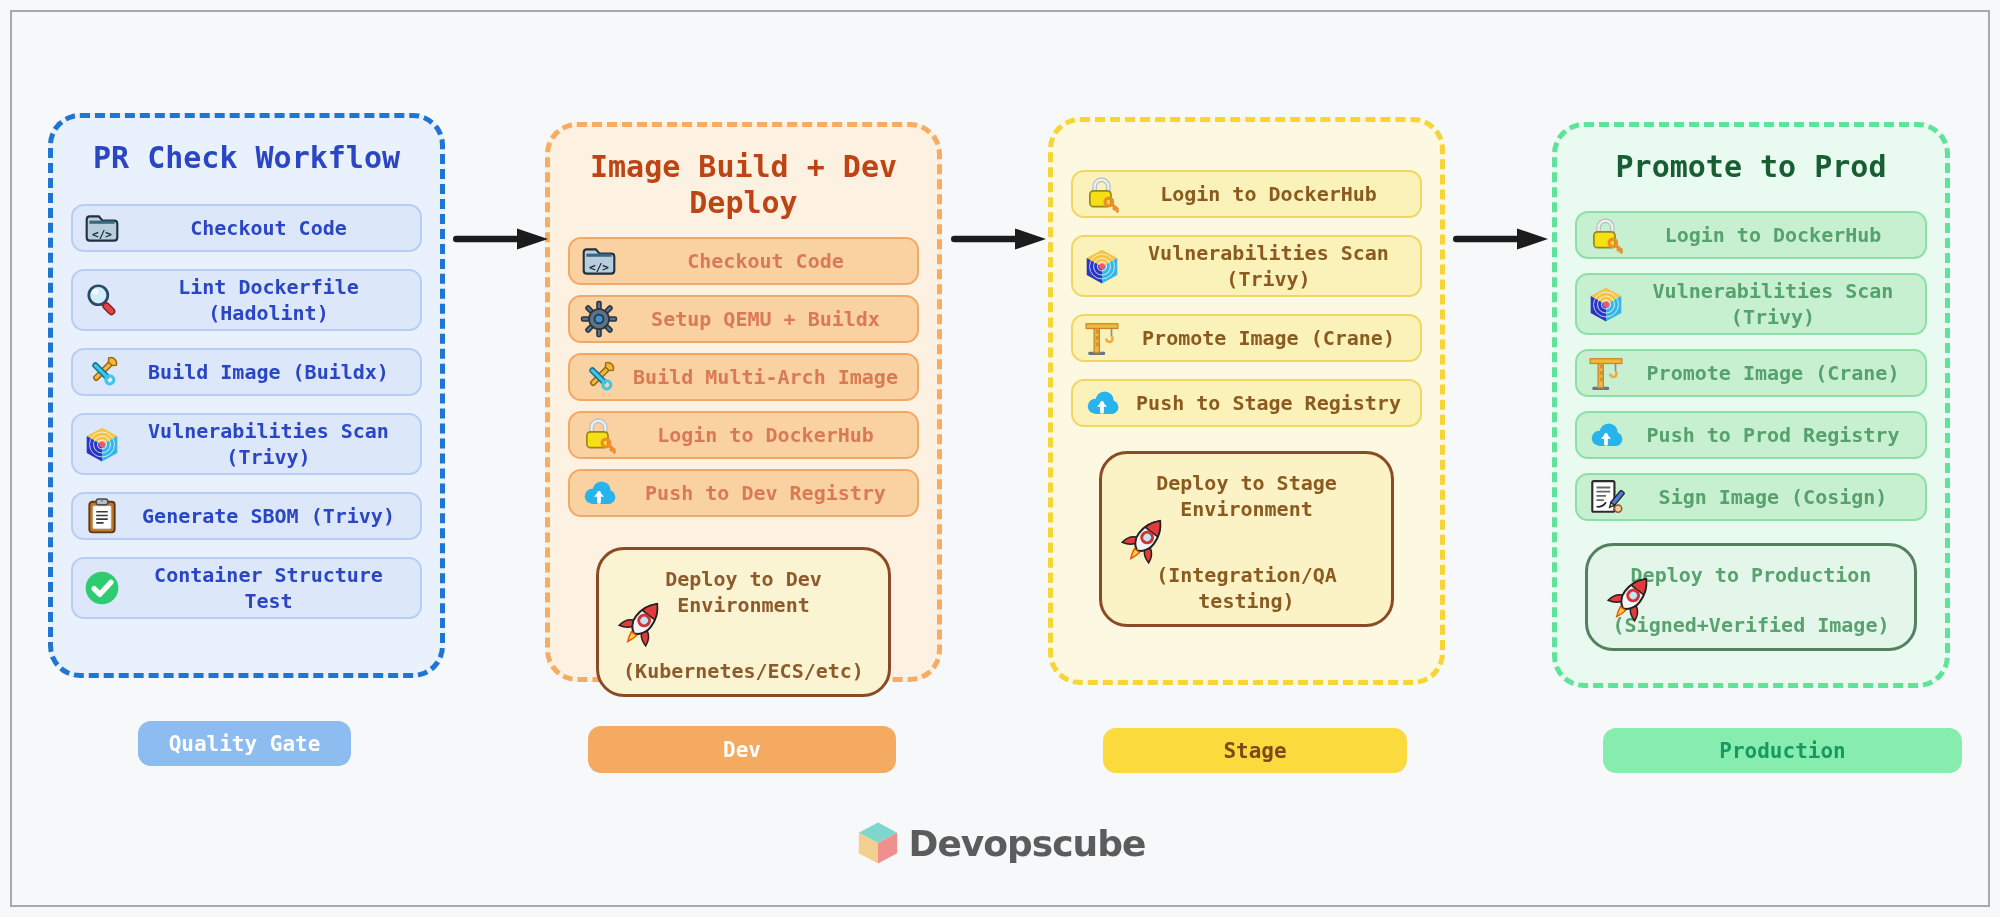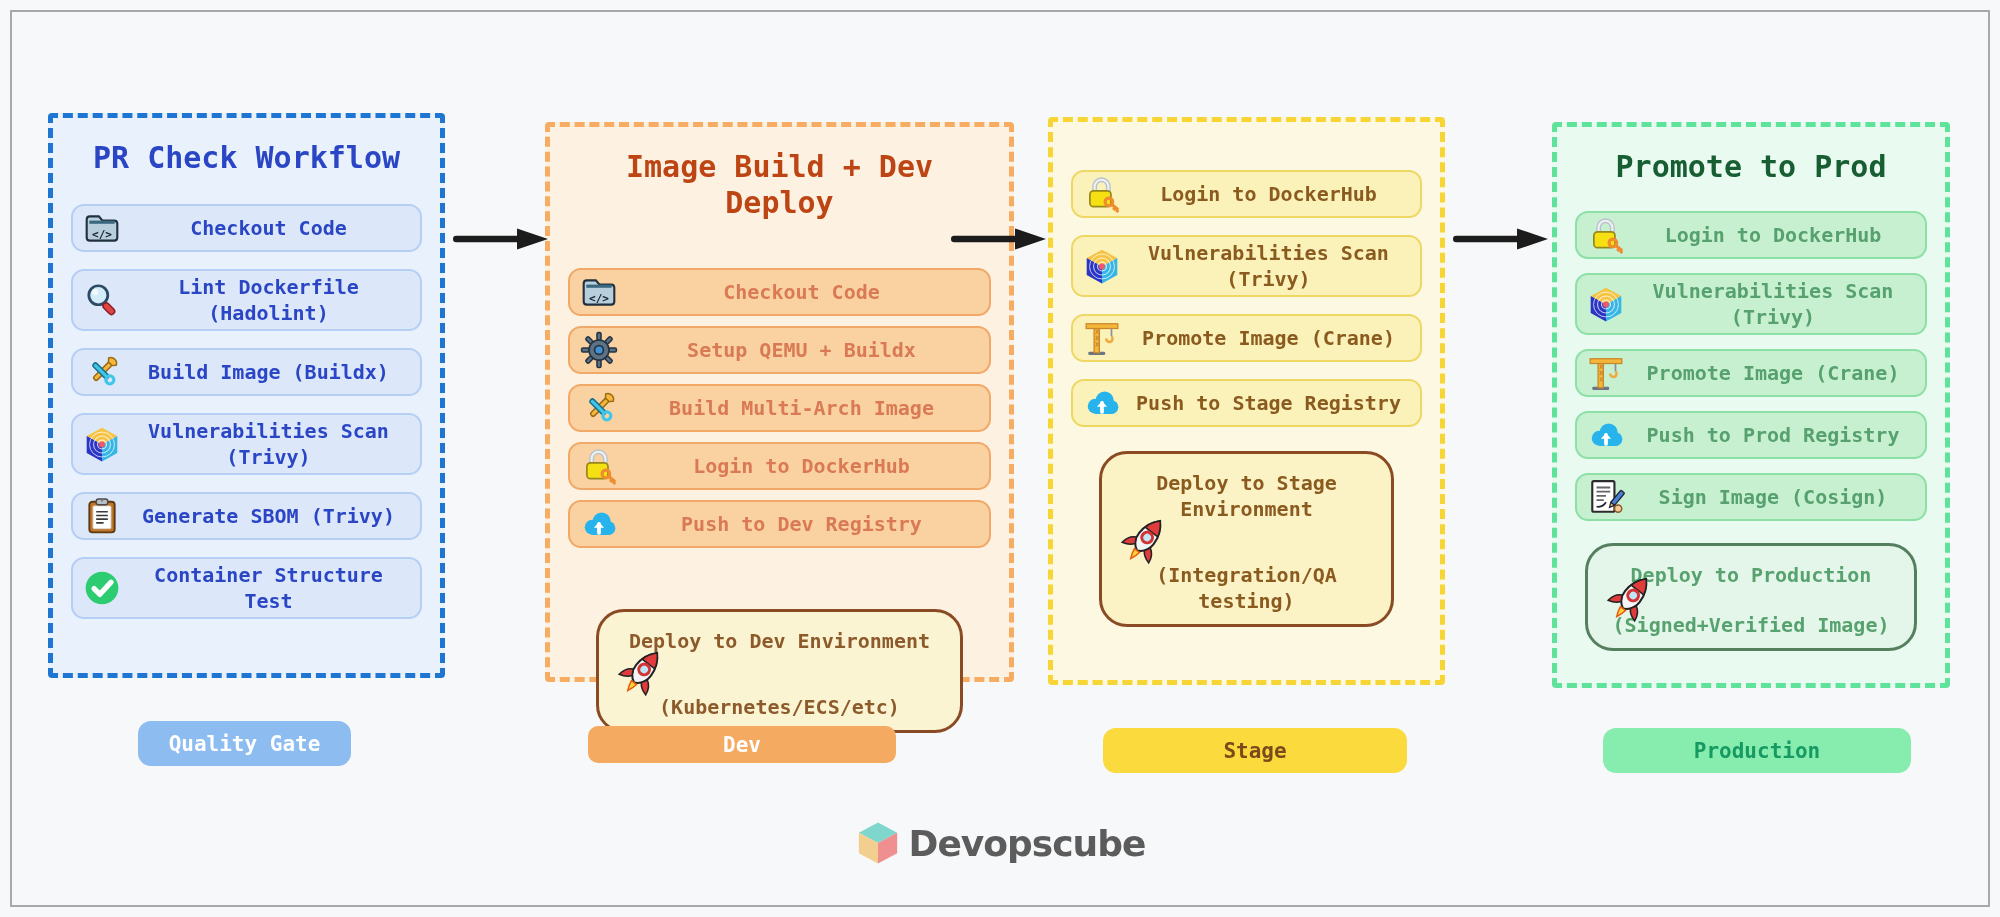--- a/index.html
+++ b/index.html
@@ -5,23 +5,23 @@
   * { box-sizing: border-box; margin: 0; padding: 0; }
   html, body { width: 2000px; height: 917px; }
   body { font-family: "DejaVu Sans Mono", monospace; }
 
   .canvas { position: relative; width: 2000px; height: 917px; background: var(--bg, #f7f8f9); overflow: hidden; }
   .frame  { position: absolute; left: 10px; top: 10px; right: 10px; bottom: 10px;
             border: 2px solid var(--frame-border, #a9a9a9); }
 
   
   .column { position: absolute; border: 5px dashed var(--col-border); background: var(--col-bg);
-            border-radius: 4px; padding: 22px 18px; display: flex; flex-direction: column; }
+            border-radius: 32px; padding: 22px 18px; display: flex; flex-direction: column; }
   .col-0 { left: 48px;   top: 113px; width: 397px; height: 565px; }
-  .col-1 { left: 545px;  top: 122px; width: 469px; height: 560px; gap: 31px; }
+  .col-1 { left: 545px;  top: 122px; width: 397px; height: 560px; }
   .col-2 { left: 1048px; top: 117px; width: 397px; height: 568px; }
   .col-3 { left: 1552px; top: 122px; width: 398px; height: 566px; }
 
   .col-title { font-size: 30px; font-weight: bold; color: var(--title-color);
                text-align: center; line-height: 1.2; }
 
   .steps { display: flex; flex-direction: column; margin-top: 28px; }
   .col-0 .steps { gap: 17px; }
   .col-1 .steps { gap: 10px; margin-top: 16px; }
   .col-2 .steps { gap: 17px; margin-top: 26px; }
@@ -51,23 +51,23 @@
   .arrow svg { width: 100%; height: 100%; display: block; }
   .arrow-1 { left: 451px;  top: 226px; }
   .arrow-2 { left: 949px;  top: 226px; }
   .arrow-3 { left: 1451px; top: 226px; }
 
   
   .badge { position: absolute; display: flex; align-items: center; justify-content: center;
            border-radius: 13px; font-size: 21px; font-weight: bold;
            background: var(--badge-bg); color: var(--badge-text); }
   .badge-0 { left: 138px;  top: 721px; width: 213px; height: 45px; }
-  .badge-1 { left: 588px;  top: 726px; width: 308px; height: 37px; border-radius: 10px; }
+  .badge-1 { left: 588px;  top: 726px; width: 308px; height: 47px; }
   .badge-2 { left: 1103px; top: 728px; width: 304px; height: 45px; }
-  .badge-3 { left: 1603px; top: 728px; width: 308px; height: 45px; }
+  .badge-3 { left: 1603px; top: 728px; width: 359px; height: 45px; }
 
   
   .logo { position: absolute; left: 0; right: 0; top: 820px; display: flex;
           align-items: center; justify-content: center; gap: 8px; }
   .logo .icon { width: 46px; height: 46px; }
   .logo-text { font-family: "DejaVu Sans", sans-serif; font-weight: bold; font-size: 36px;
                color: var(--text-color, #5c5c5c); letter-spacing: -1px; }
 </style>
 </head>
 <body>

